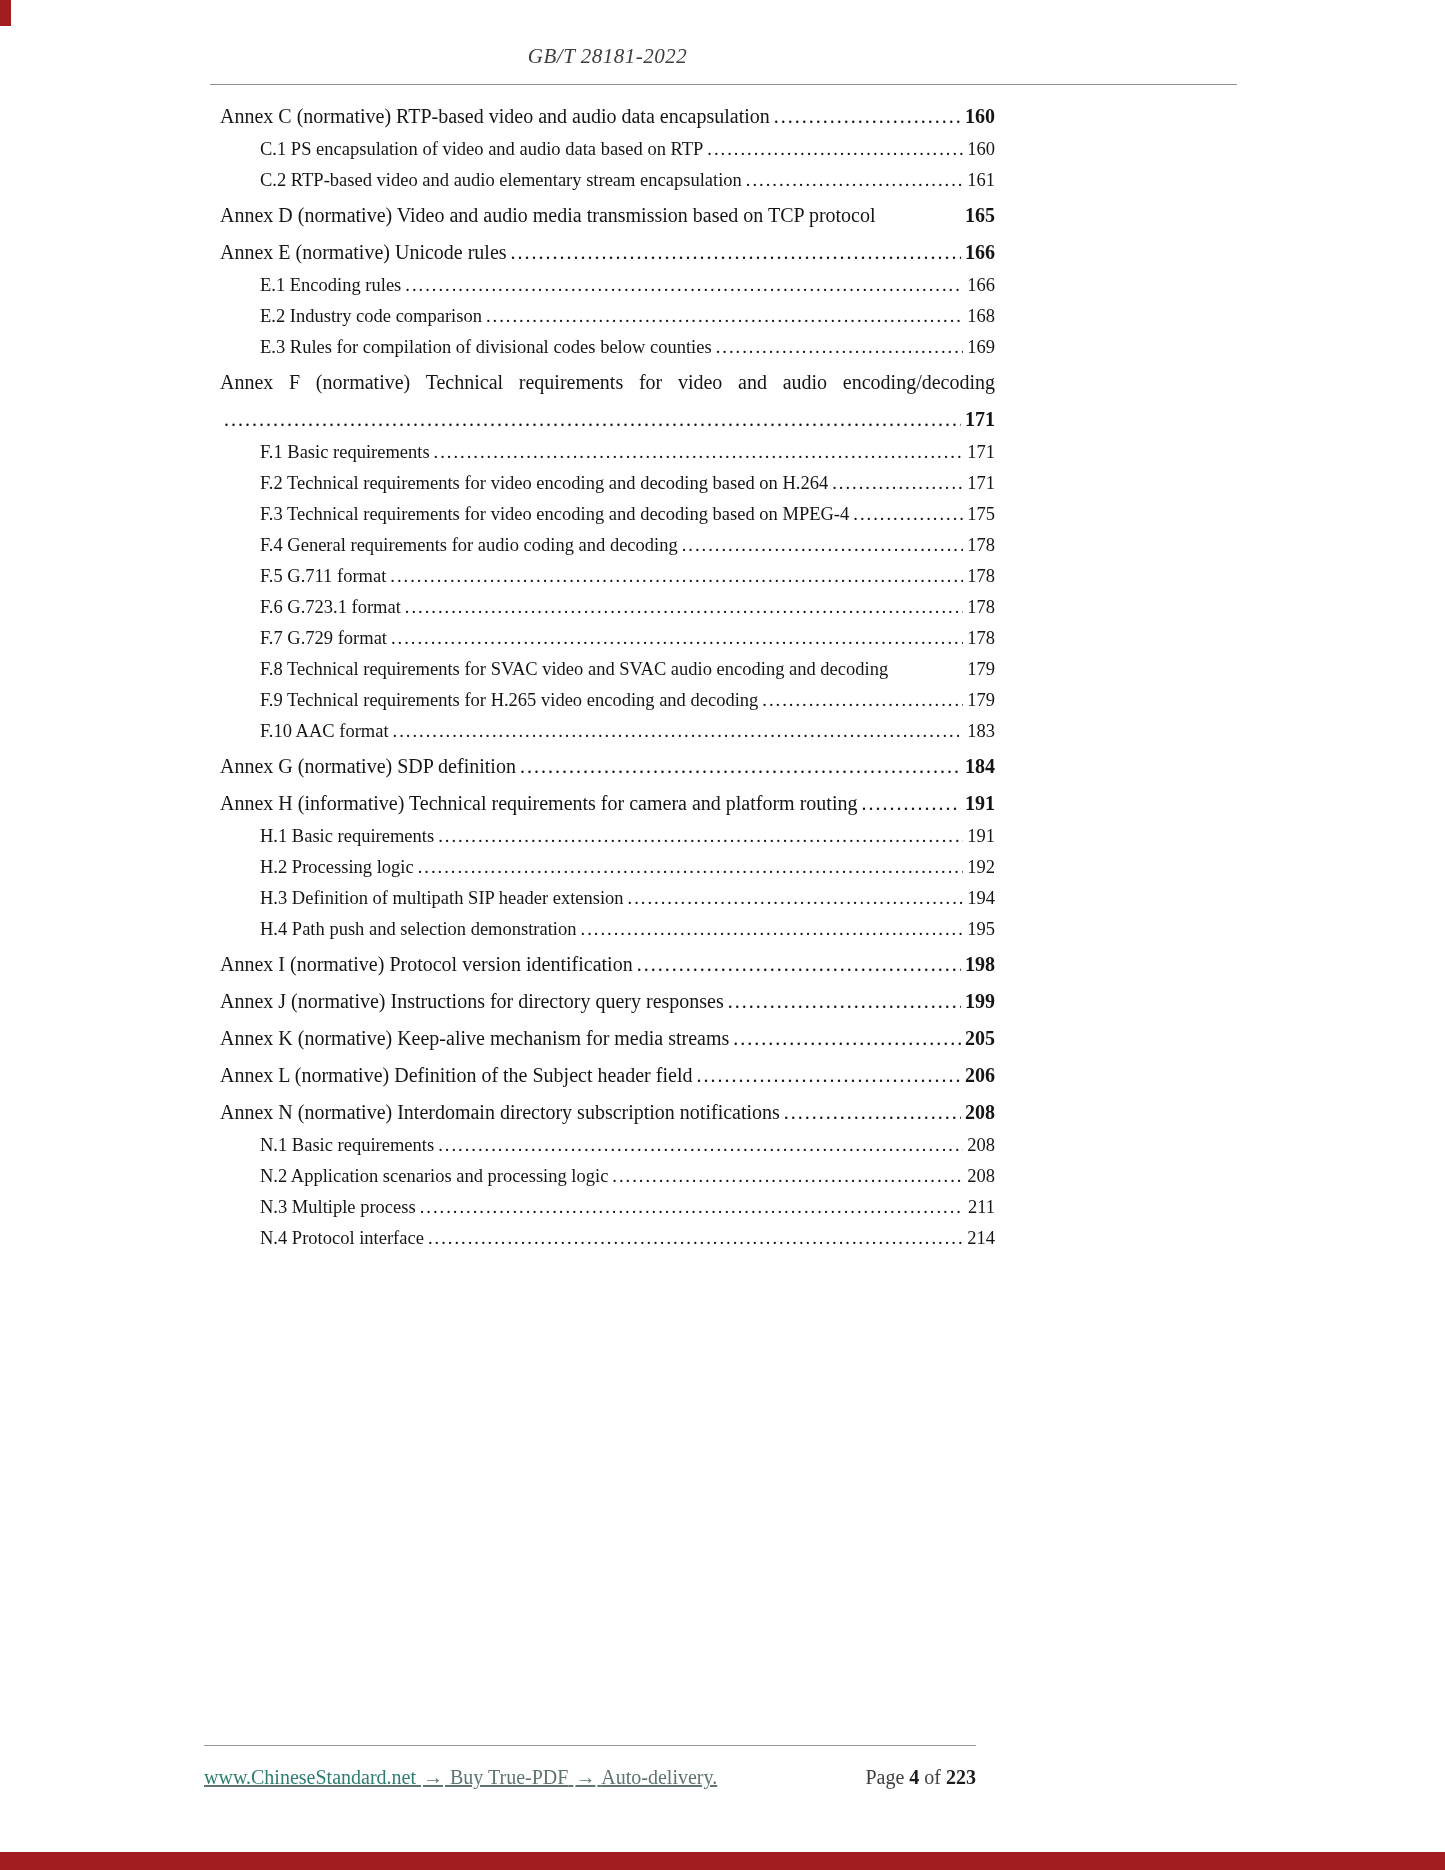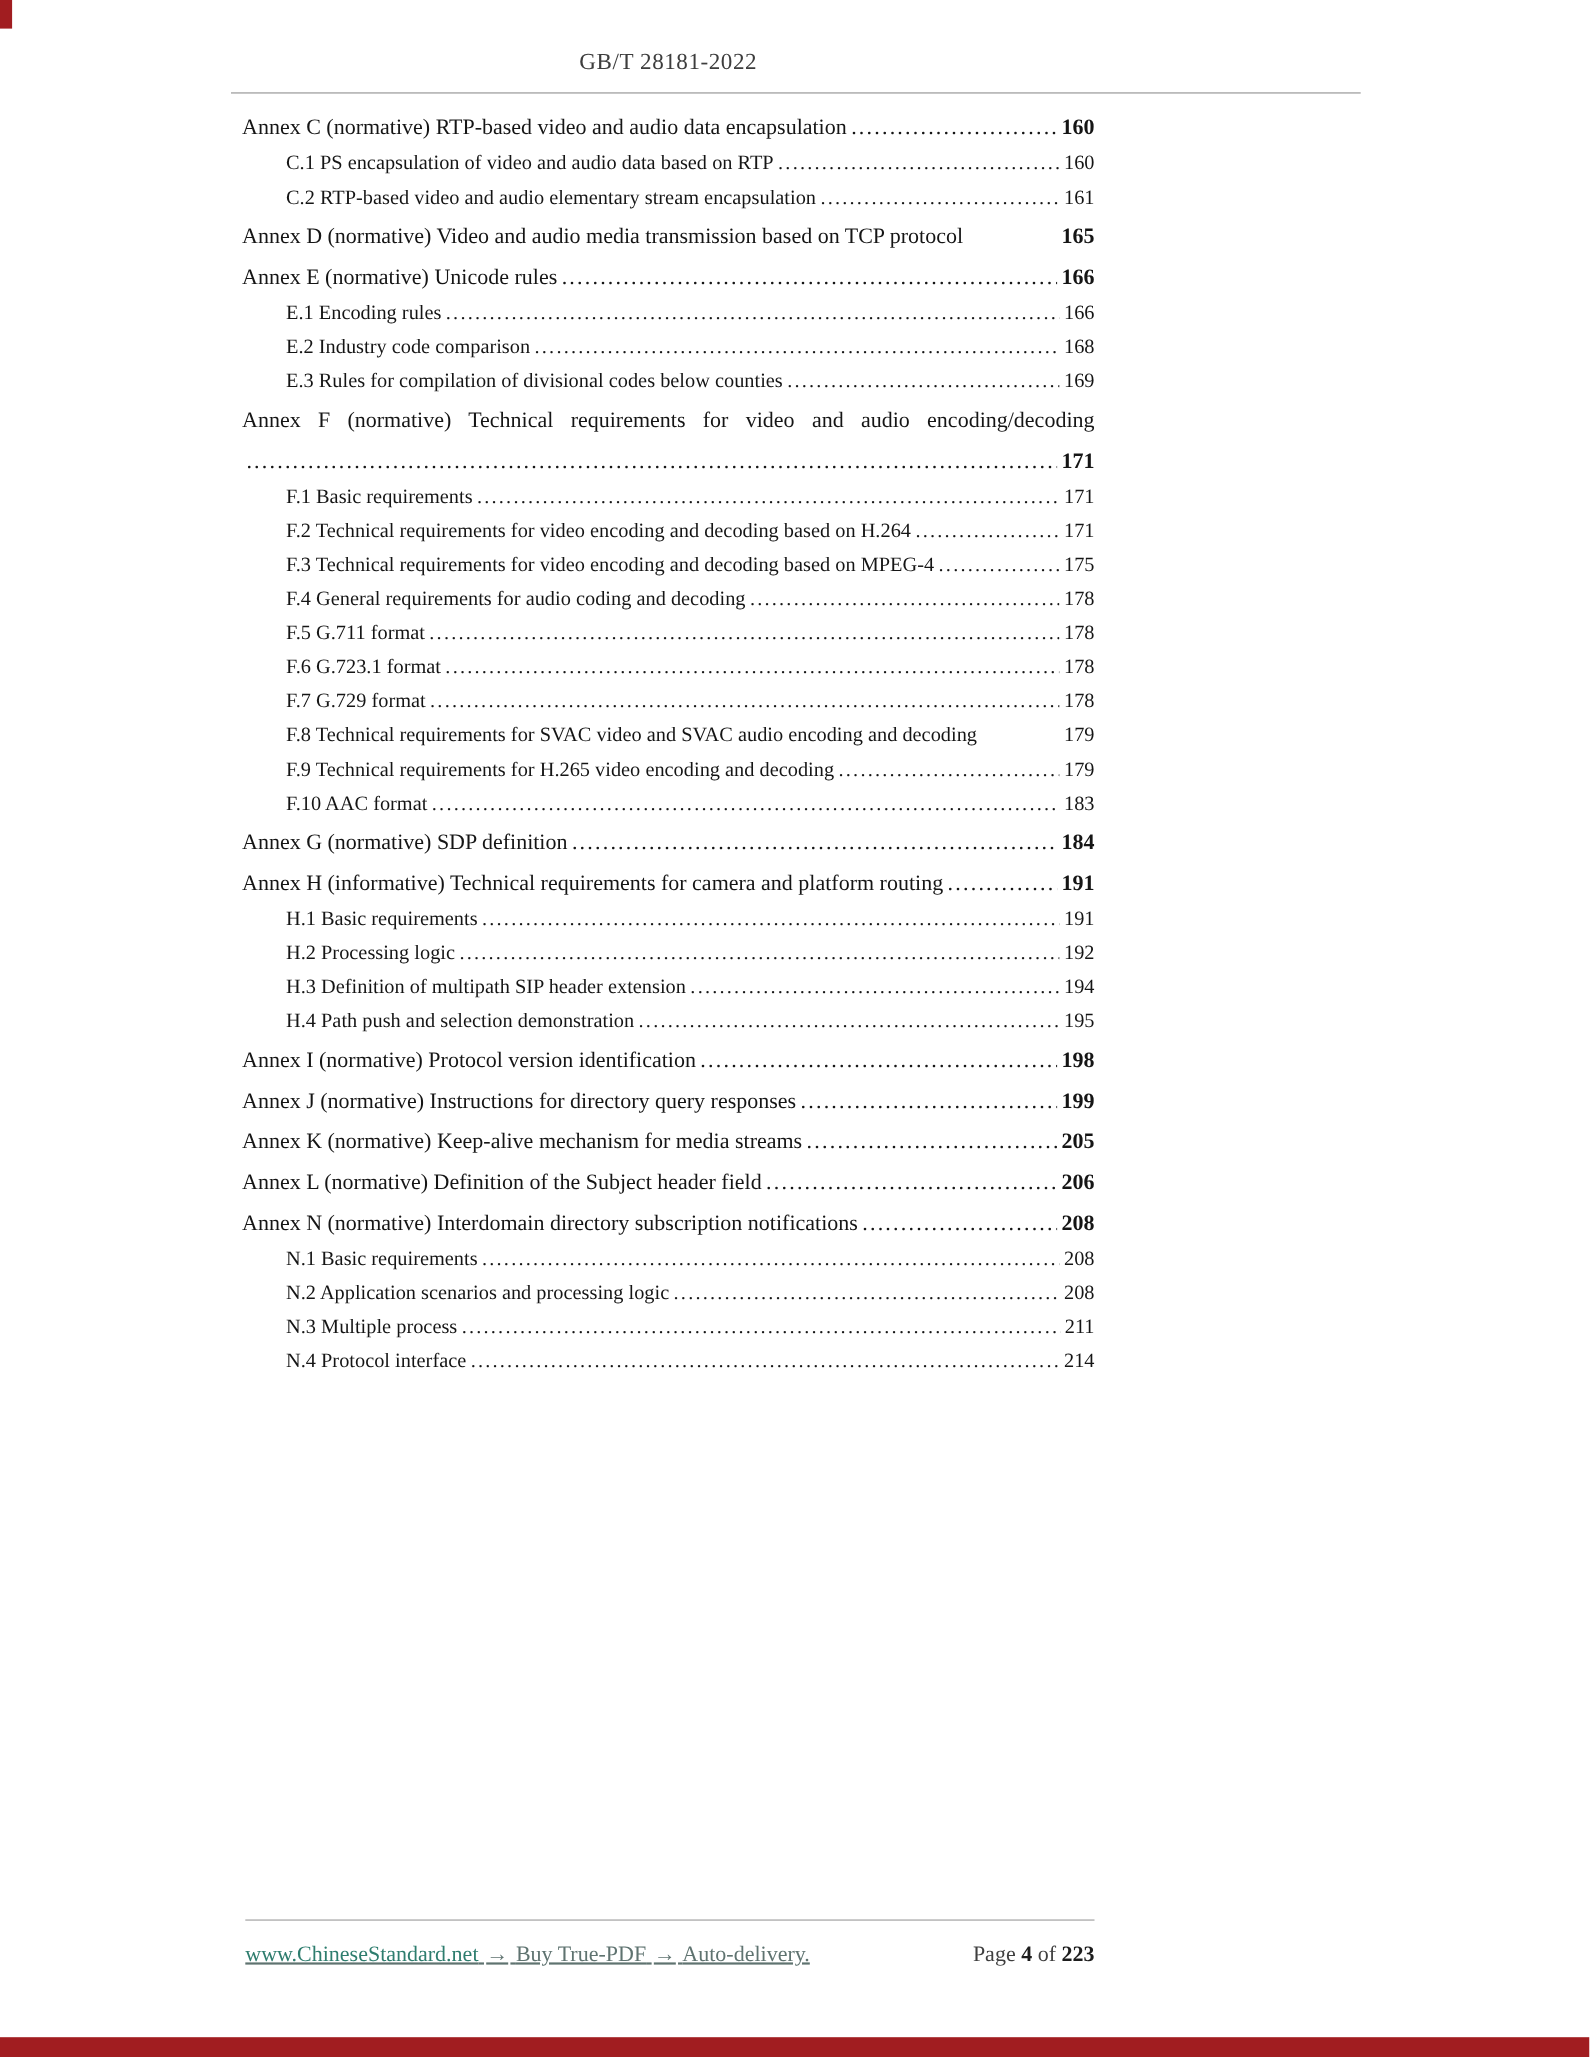--- a/index.html
+++ b/index.html
@@ -17,21 +17,21 @@
     position: absolute; top: 0; left: 0;
     width: 11px; height: 26px;
     background: var(--accent_red, #a11d20);
   }
   .bottom-bar {
     position: absolute; bottom: 0; left: 0;
     width: 100%; height: 18px;
     background: var(--accent_red, #a11d20);
   }
   
-  .header { padding-top: 44px; }
+  .header { padding-top: 44px; font-style: italic; }
   .header-title {
     margin-left: 220px; width: 775px;
     text-align: center;
     font-size: 21px; color: #3d3d3d;
     letter-spacing: 0.5px;
   }
   .header-rule {
     margin: 15px 0 0 210px; width: 1027px;
     border-top: 1px solid #8f8f8f; height: 0;
   }
@@ -54,21 +54,21 @@
              "..........................................................................................";
   }
   .no-dots .leader::after { content: ""; }
   .entry-page { white-space: nowrap; }
   .l1 .entry-page { font-weight: bold; }
   .entry.justify .entry-text {
     flex: 1; white-space: normal;
     text-align: justify; text-align-last: justify;
   }
   
-  .footer { position: absolute; left: 223px; top: 1745px; width: 772px; }
+  .footer { position: absolute; left: 204px; top: 1745px; width: 772px; }
   .footer-rule { border-top: 1px solid #9a9a9a; height: 0; }
   .footer-row {
     display: flex; justify-content: space-between; align-items: baseline;
     margin-top: 20px; font-size: 20px;
   }
   .footer-left {
     text-decoration: underline;
     color: #5f7370;
     cursor: pointer;
   }

